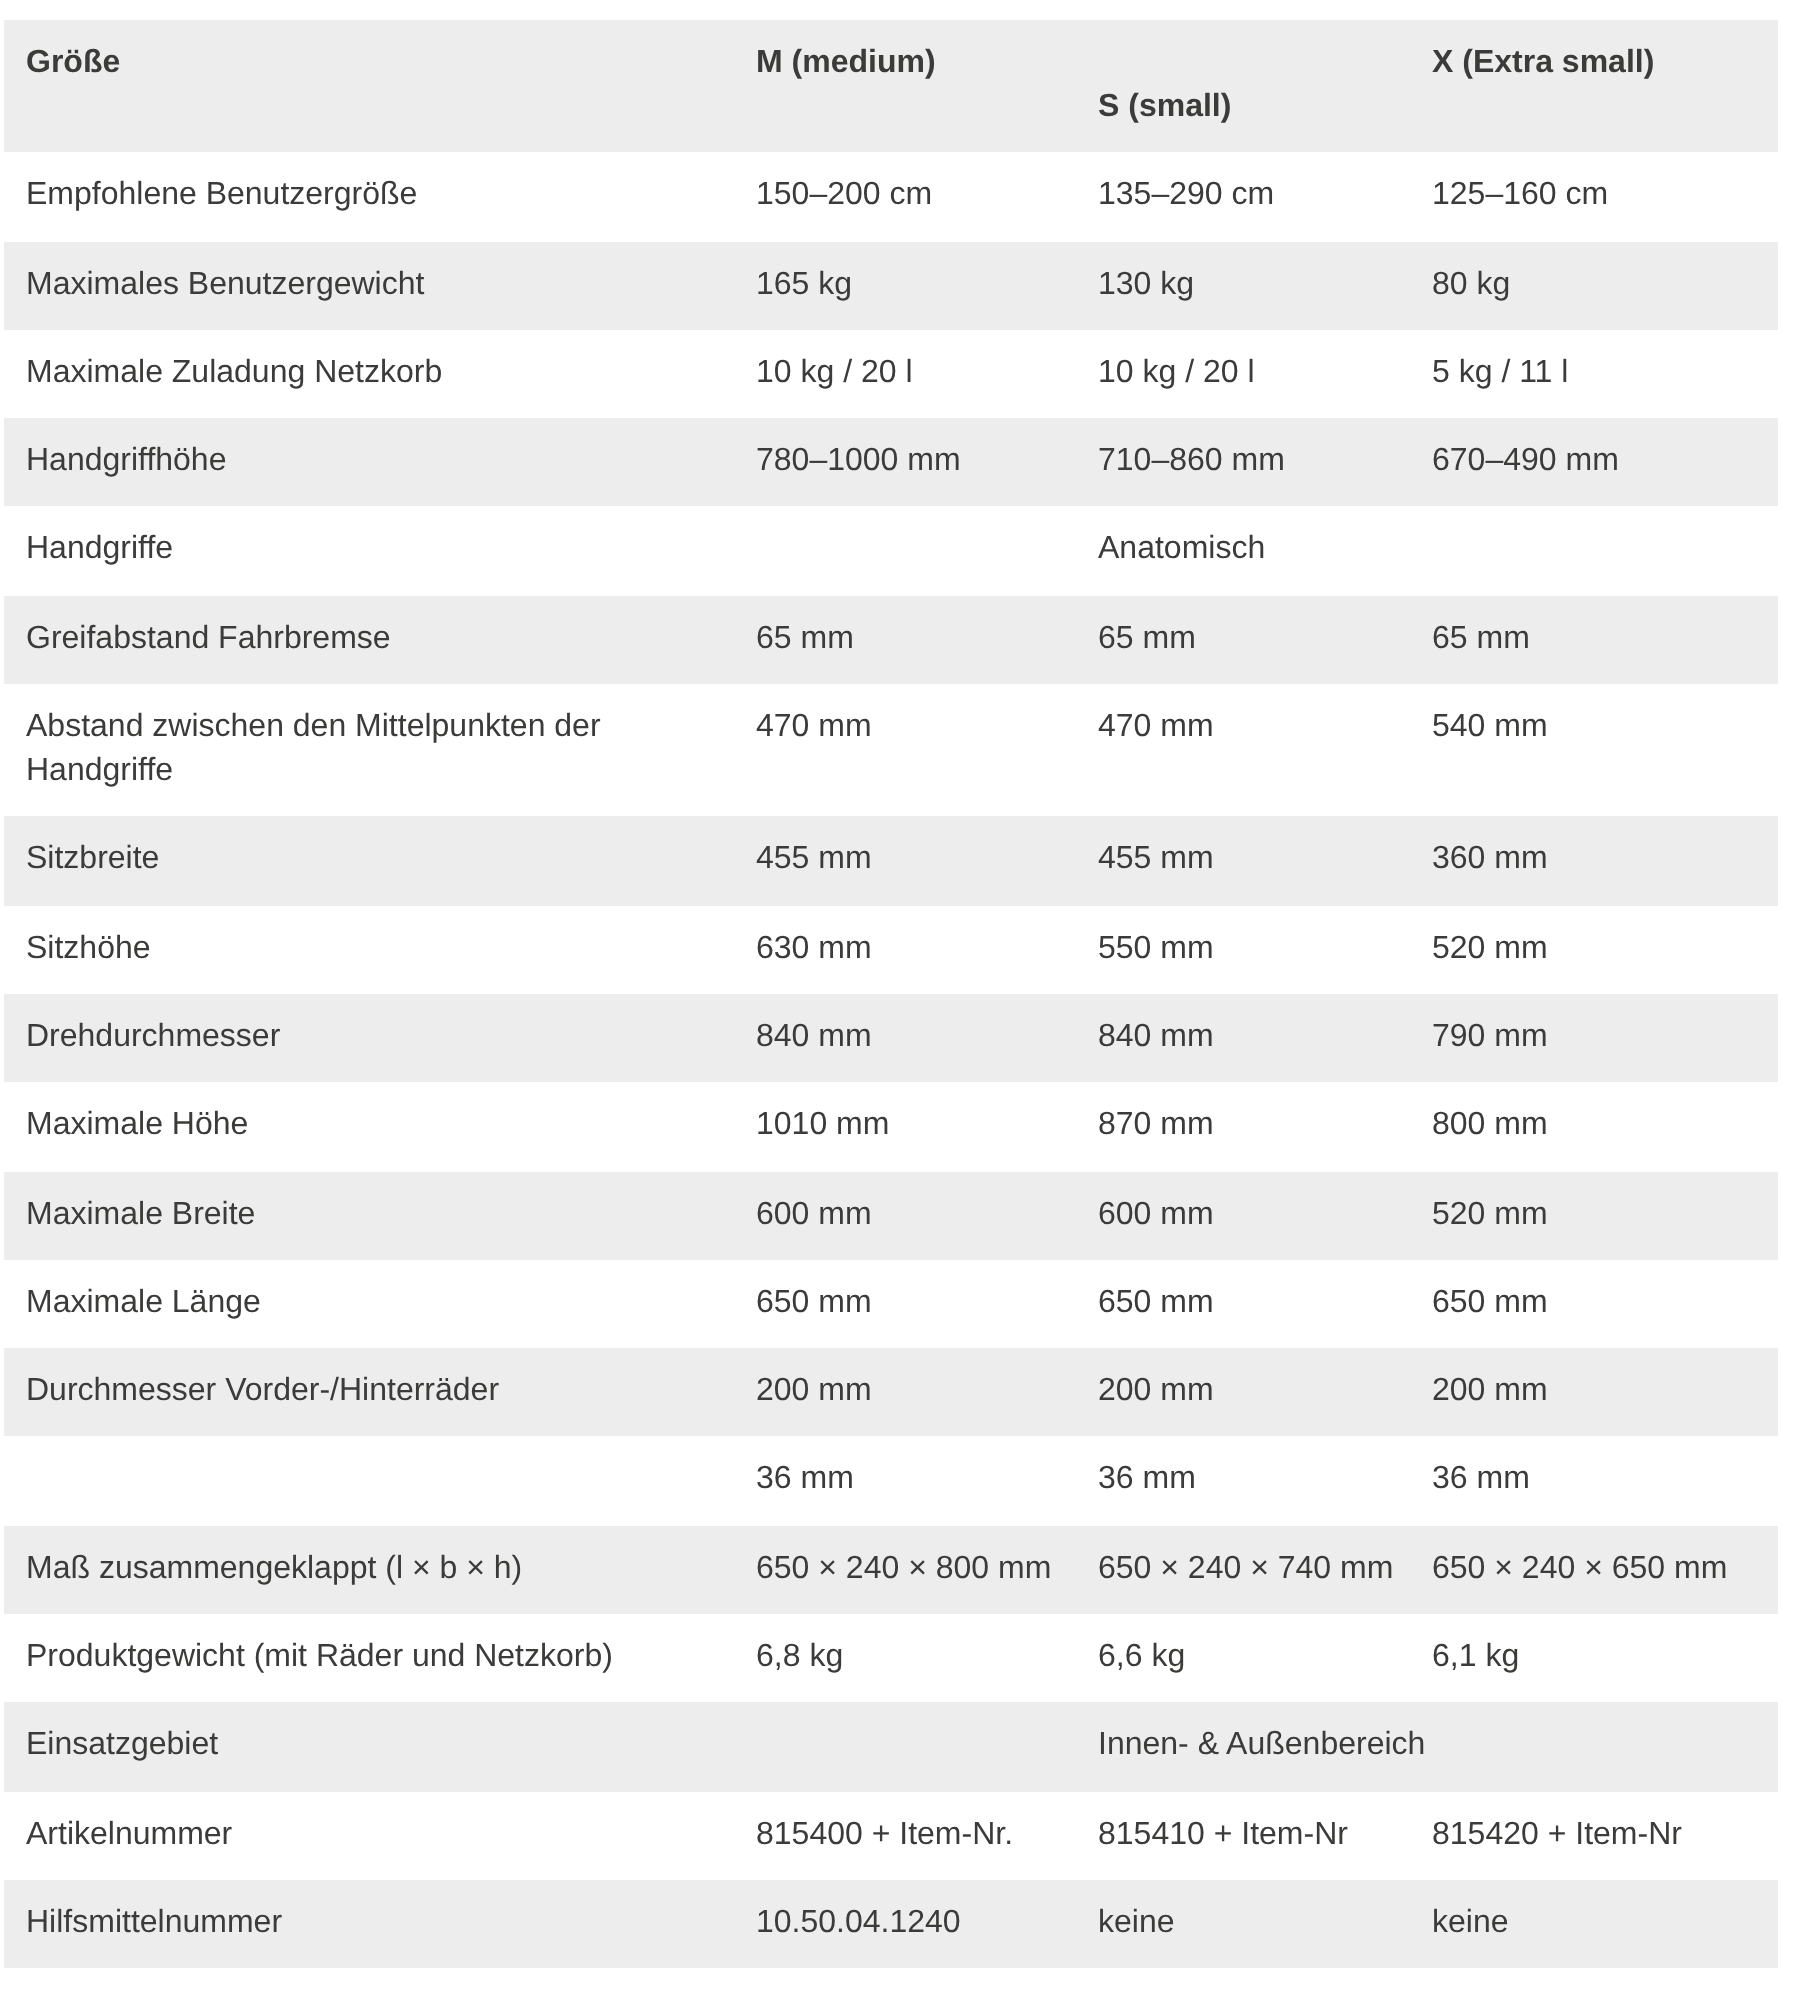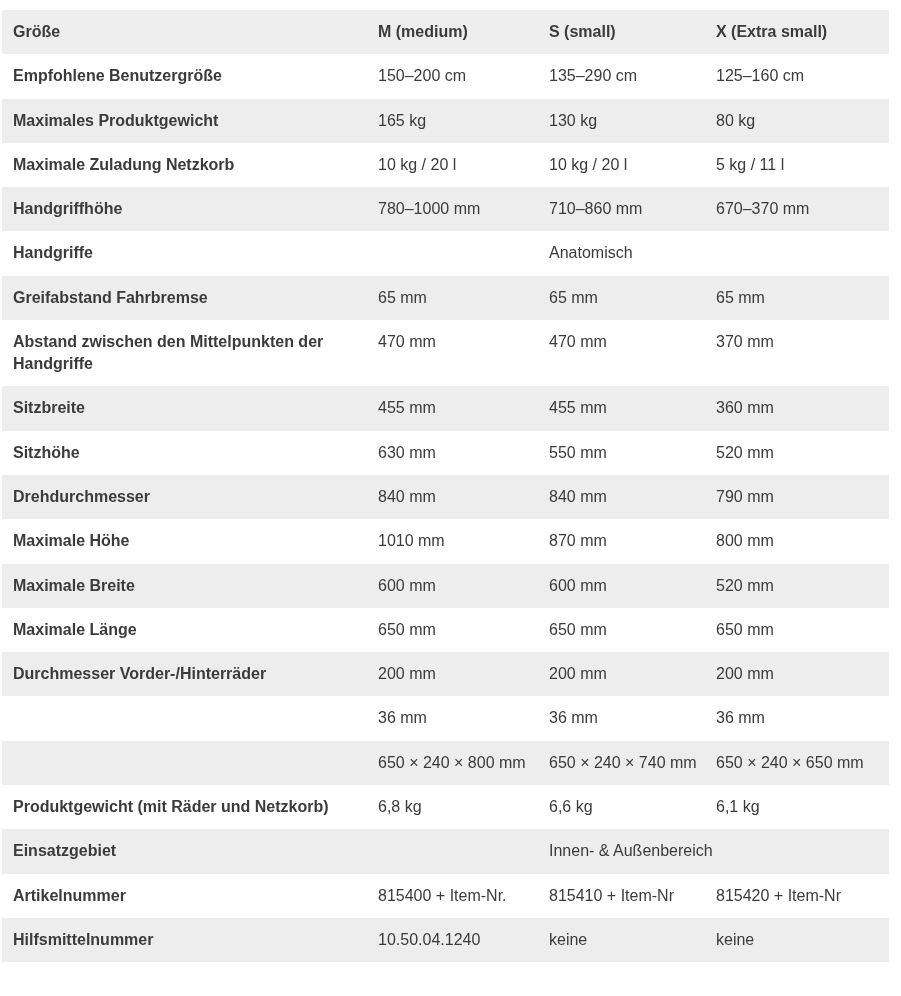--- a/index.html
+++ b/index.html
@@ -21,85 +21,85 @@
   }
   .row {
     display: grid;
     grid-template-columns: 365px 171px 167px 1fr;
     padding: 11px 0 11.3px 11px;
     font-size: 16px;
     line-height: 22px;
   }
   .row.alt { background: var(--alt-bg); }
   .cell { padding-right: 16px; }
-  .cell.label { font-weight: 700; padding-right: 8px; }
+  .cell.label { font-weight: 400; padding-right: 8px; }
   .row.header .cell { font-weight: 700; }
   .cell.c2 { grid-column: 2; }
   .cell.c3 { grid-column: 3; }
   .cell.c4 { grid-column: 4; padding-right: 0; }
   .cell.c3.span-right { grid-column: 3 / span 2; }
 </style>
 </head>
 <body>
 
 <div class="spec-table">
   <div class="row header alt">
     <div class="cell label">Größe</div>
     <div class="cell c2">M (medium)</div>
+    <div class="cell c4">X (Extra small)</div>
     <div class="cell c3">S (small)</div>
-    <div class="cell c4">X (Extra small)</div>
   </div>
   <div id="rows">
   <div class="row">
     <div class="cell label">Empfohlene Benutzergröße</div>
     <div class="cell c2">150–200 cm</div>
     <div class="cell c3">135–290 cm</div>
     <div class="cell c4">125–160 cm</div>
   </div>
 
   <div class="row alt">
-    <div class="cell label">Maximales Produktgewicht</div>
+    <div class="cell label">Maximales Benutzergewicht</div>
     <div class="cell c2">165 kg</div>
     <div class="cell c3">130 kg</div>
     <div class="cell c4">80 kg</div>
   </div>
 
   <div class="row">
     <div class="cell label">Maximale Zuladung Netzkorb</div>
     <div class="cell c2">10 kg / 20 l</div>
     <div class="cell c3">10 kg / 20 l</div>
     <div class="cell c4">5 kg / 11 l</div>
   </div>
 
   <div class="row alt">
     <div class="cell label">Handgriffhöhe</div>
     <div class="cell c2">780–1000 mm</div>
     <div class="cell c3">710–860 mm</div>
-    <div class="cell c4">670–370 mm</div>
+    <div class="cell c4">670–490 mm</div>
   </div>
 
   <div class="row">
     <div class="cell label">Handgriffe</div>
     <div class="cell c2"></div>
     <div class="cell c3 span-right">Anatomisch</div>
 
   </div>
 
   <div class="row alt">
     <div class="cell label">Greifabstand Fahrbremse</div>
     <div class="cell c2">65 mm</div>
     <div class="cell c3">65 mm</div>
     <div class="cell c4">65 mm</div>
   </div>
 
   <div class="row">
     <div class="cell label">Abstand zwischen den Mittelpunkten der Handgriffe</div>
     <div class="cell c2">470 mm</div>
     <div class="cell c3">470 mm</div>
-    <div class="cell c4">370 mm</div>
+    <div class="cell c4">540 mm</div>
   </div>
 
   <div class="row alt">
     <div class="cell label">Sitzbreite</div>
     <div class="cell c2">455 mm</div>
     <div class="cell c3">455 mm</div>
     <div class="cell c4">360 mm</div>
   </div>
 
   <div class="row">
@@ -144,20 +144,21 @@
     <div class="cell c4">200 mm</div>
   </div>
 
   <div class="row">
     <div class="cell c2">36 mm</div>
     <div class="cell c3">36 mm</div>
     <div class="cell c4">36 mm</div>
   </div>
 
   <div class="row alt">
+    <div class="cell label">Maß zusammengeklappt (l × b × h)</div>
     <div class="cell c2">650 × 240 × 800 mm</div>
     <div class="cell c3">650 × 240 × 740 mm</div>
     <div class="cell c4">650 × 240 × 650 mm</div>
   </div>
 
   <div class="row">
     <div class="cell label">Produktgewicht (mit Räder und Netzkorb)</div>
     <div class="cell c2">6,8 kg</div>
     <div class="cell c3">6,6 kg</div>
     <div class="cell c4">6,1 kg</div>

